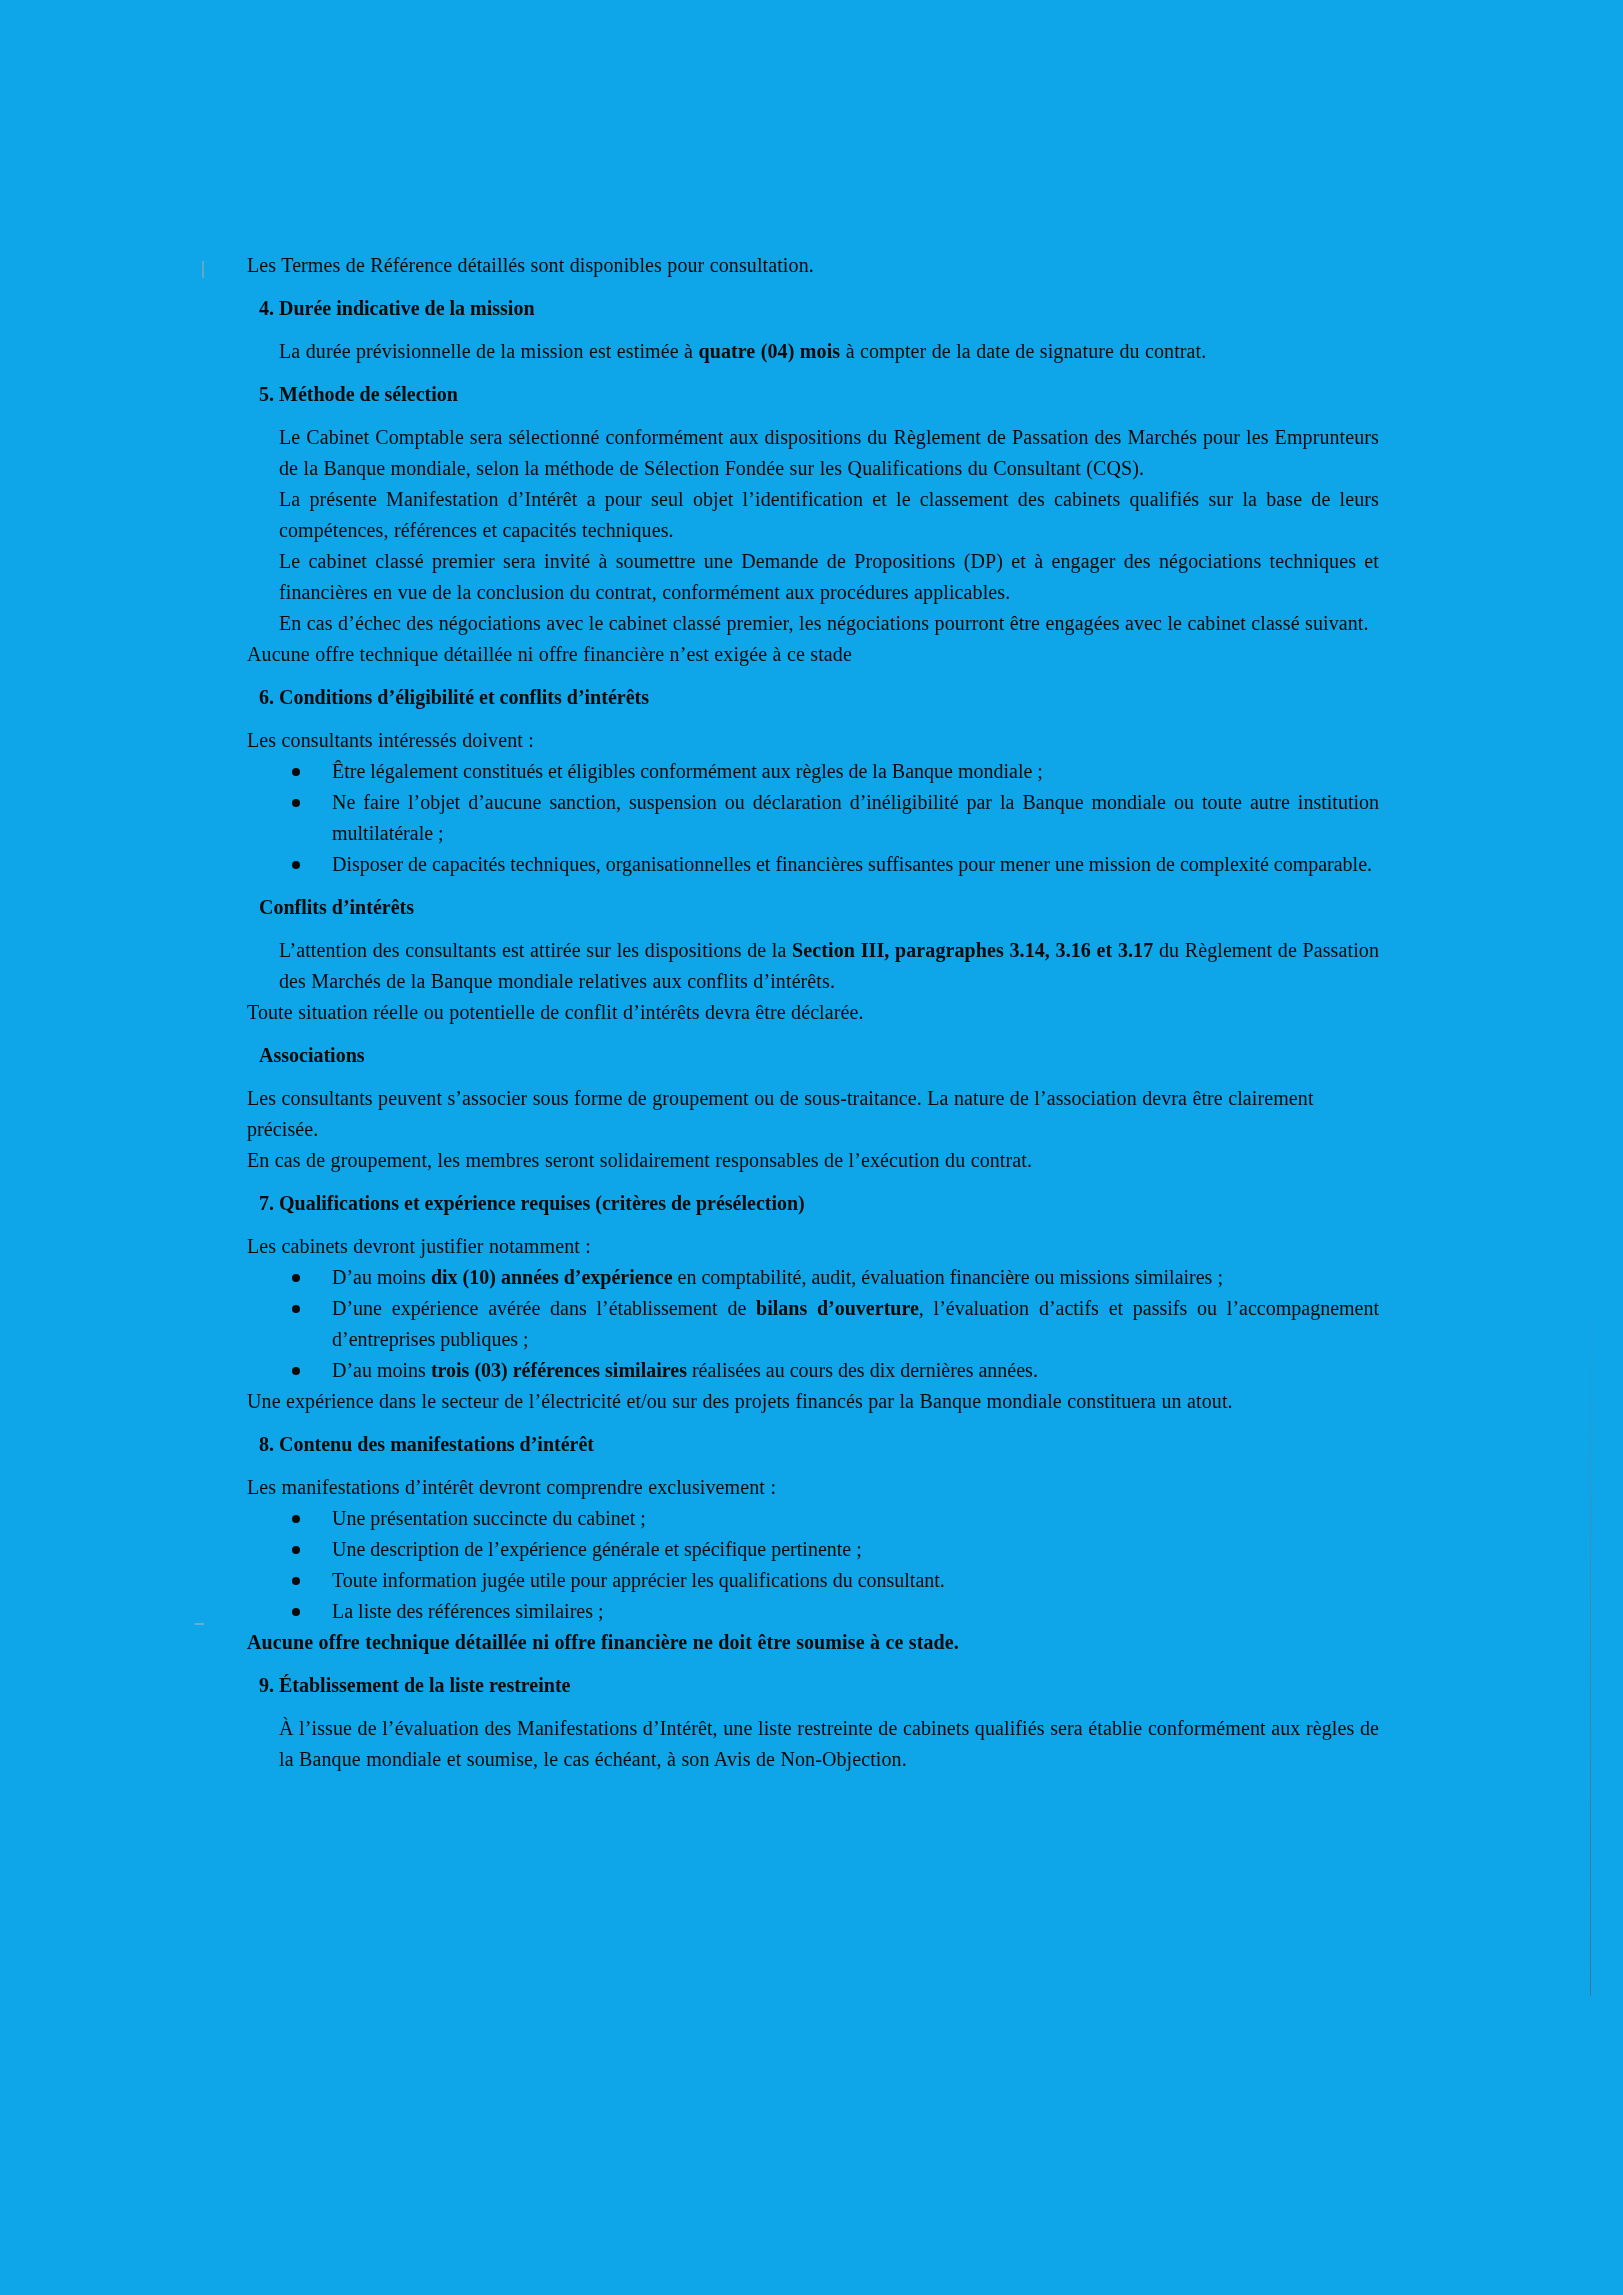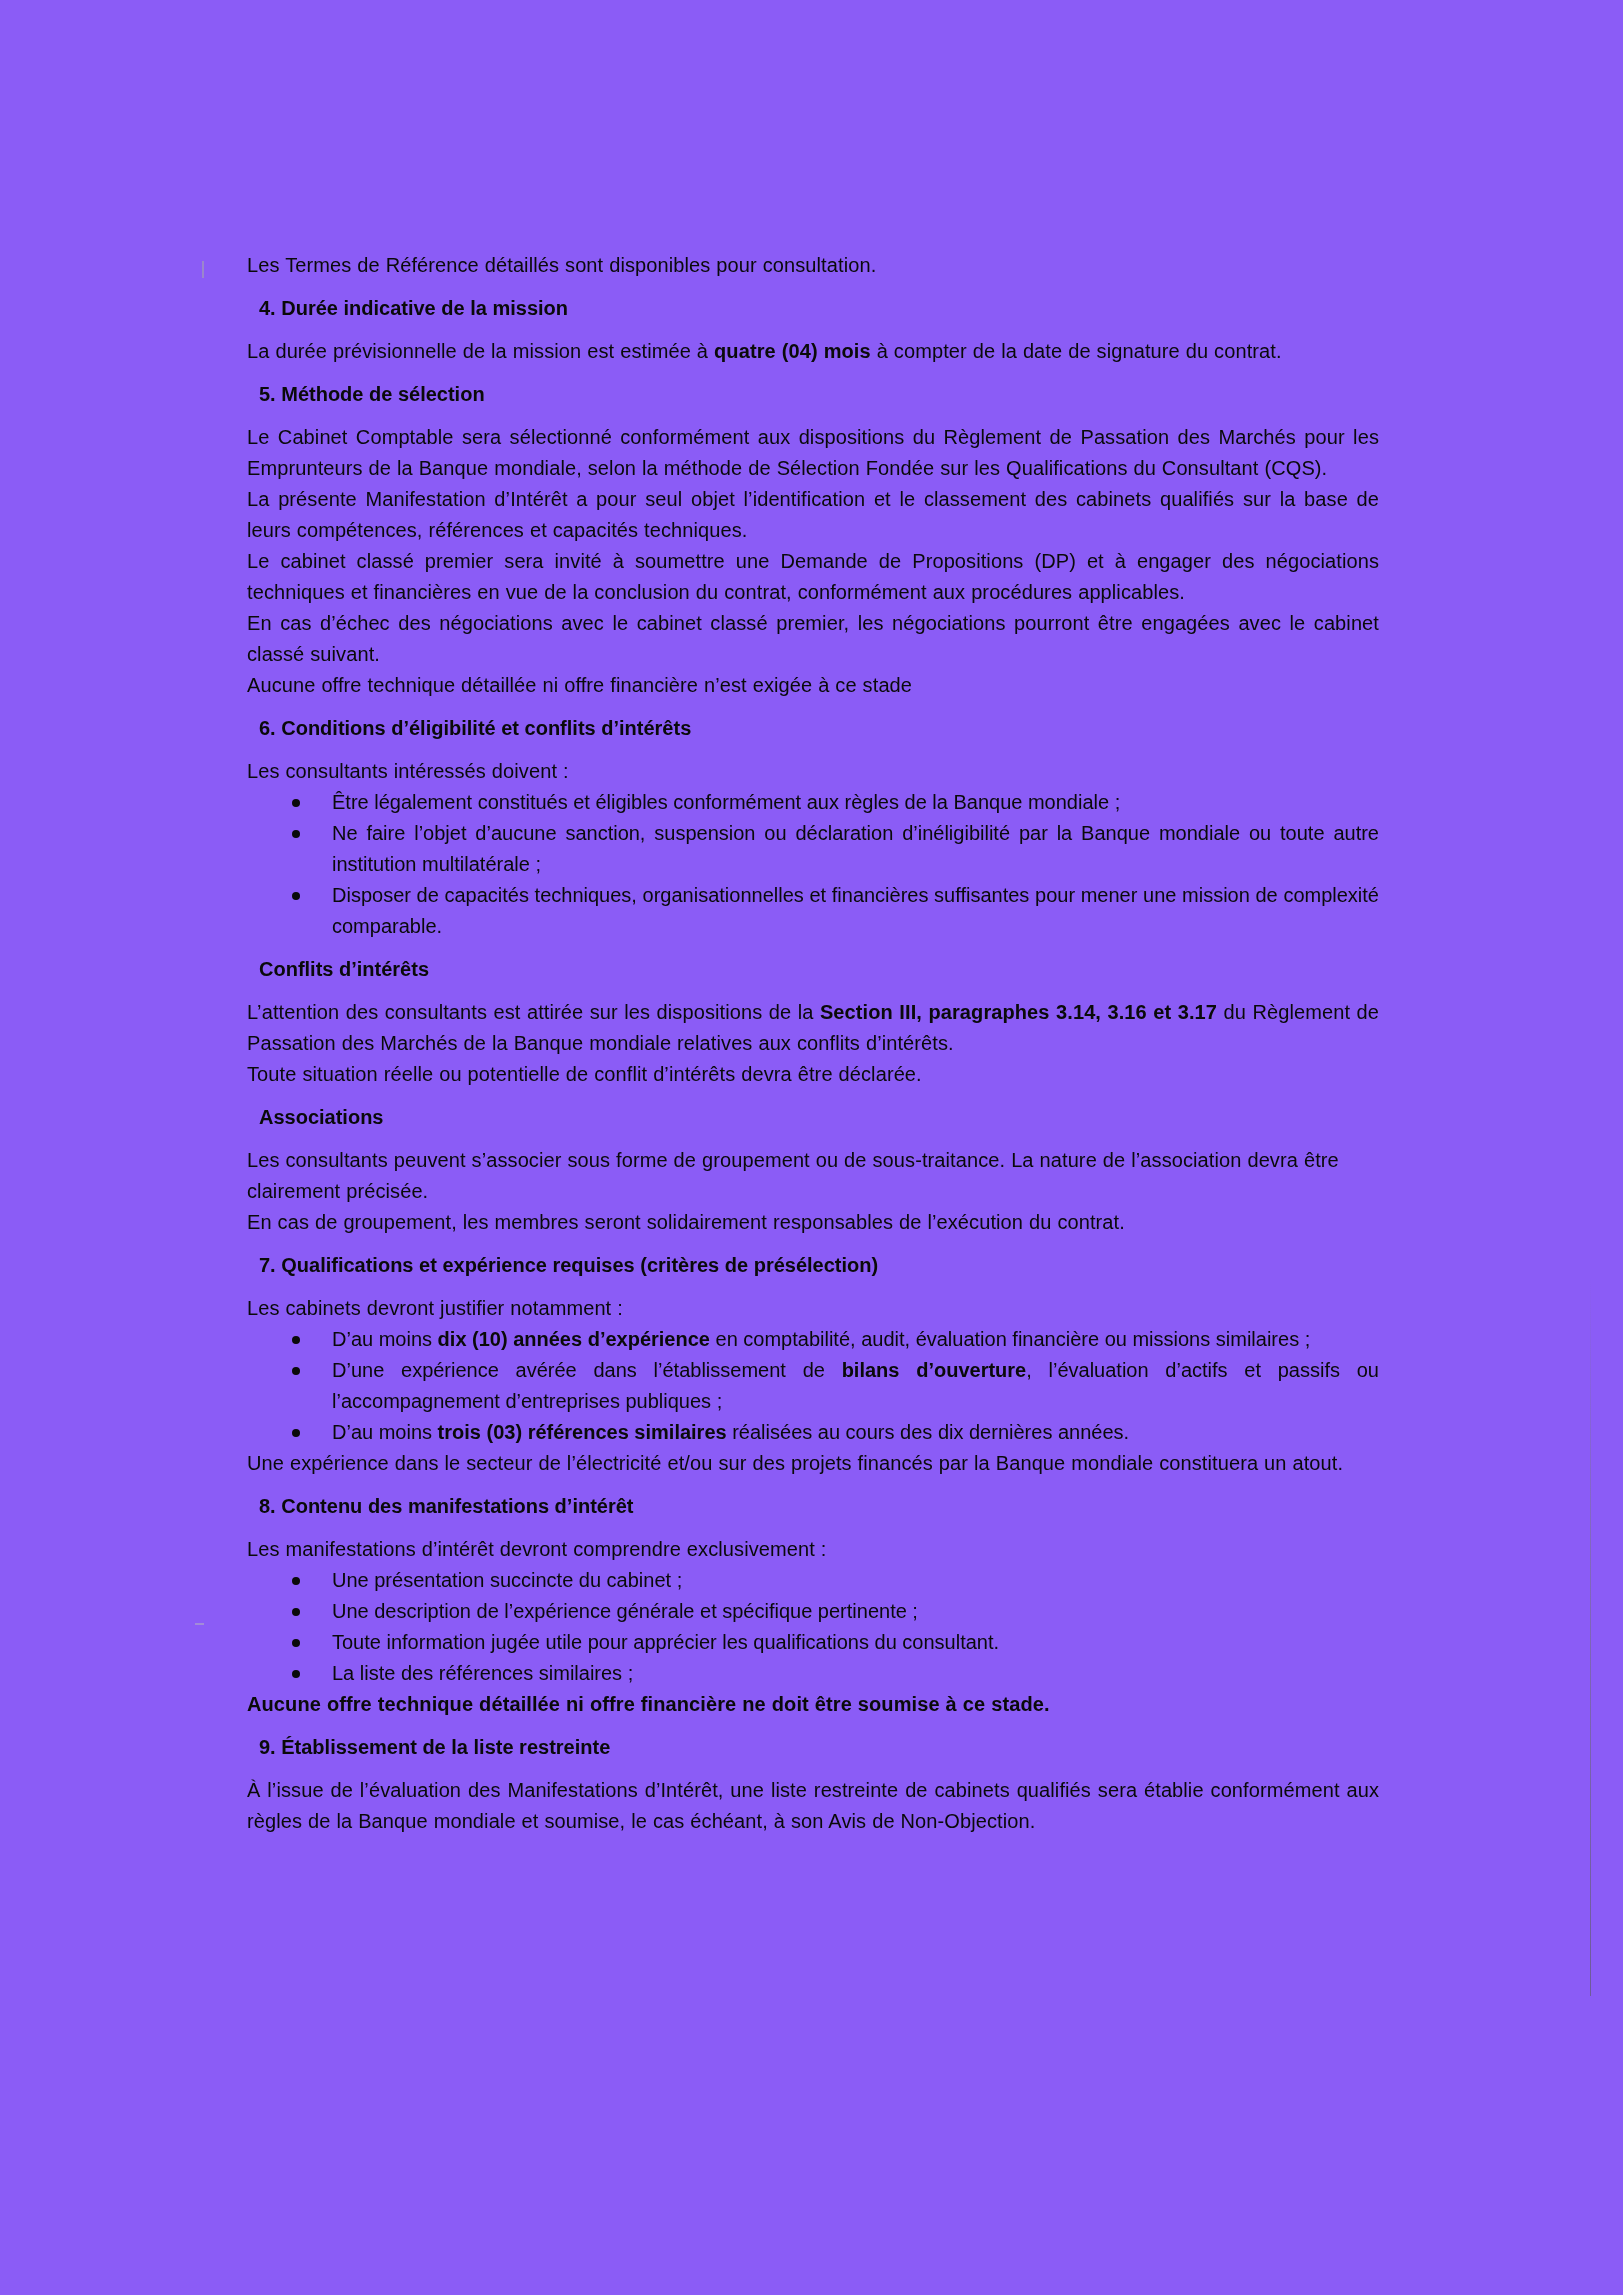--- a/index.html
+++ b/index.html
@@ -6,23 +6,23 @@
   html, body {
     margin: 0;
     padding: 0;
     background: #ffffff;
   }
 
   .page {
     position: relative;
     width: 1623px;
     height: 2295px;
-    background: #8b5cf6;
+    background: #0ea5e9;
     overflow: hidden;
-    font-family: Liberation Sans, sans-serif;
+    font-family: Liberation Serif, serif;
     color: #0a0a0a;
   }
 
   
   .scan-edge-line {
     position: absolute;
     top: 1276px;
     left: 1590px;
     width: 1.3px;
     height: 720px;
@@ -57,20 +57,21 @@
     font-size: 20px;
     line-height: 31px;
     letter-spacing: 0.1px;
     margin: 0;
     text-align: left;
     word-spacing: 0.3px;
   }
   .blk.just {
     text-align: justify;
     text-justify: inter-word;
+    margin-left: 32px;
   }
   .heading {
     font-size: 20px;
     line-height: 31px;
     font-weight: bold;
     margin: 12px;
   }
   .subhead {
     font-size: 20px;
     line-height: 31px;

